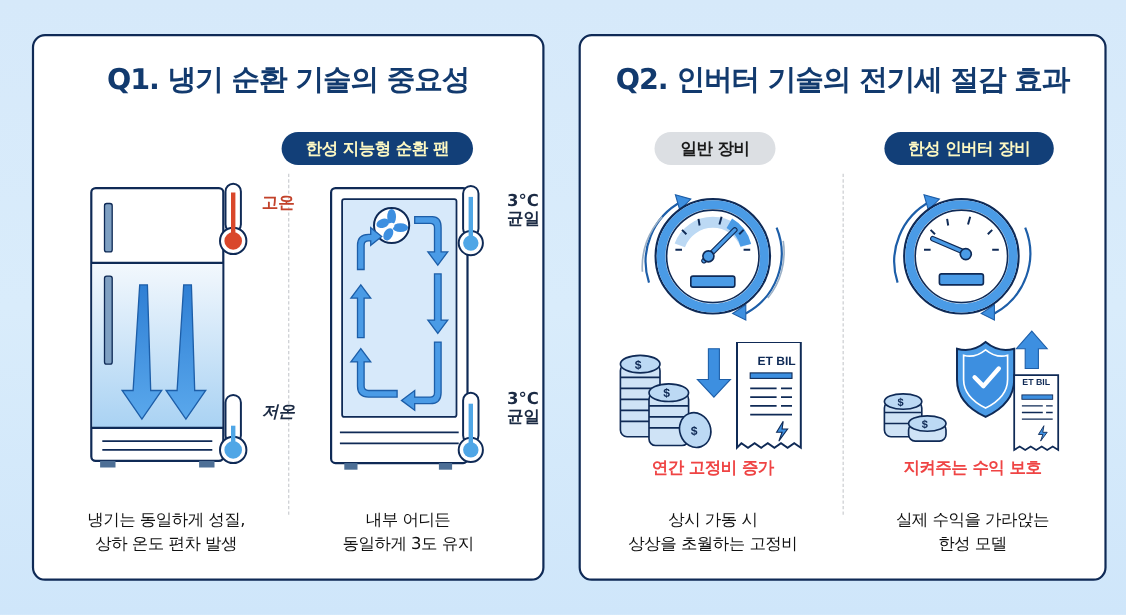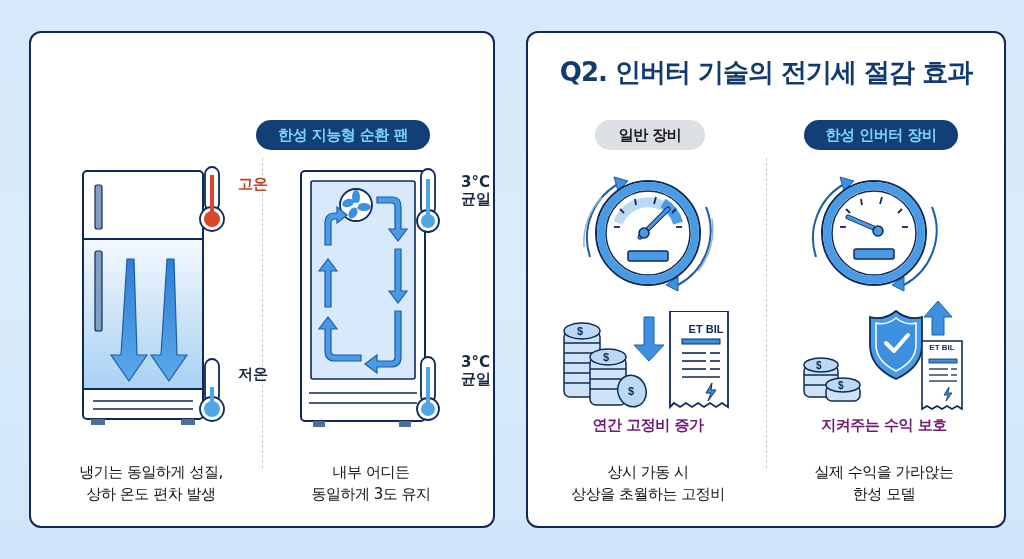--- a/index.html
+++ b/index.html
@@ -3,31 +3,32 @@
 <meta charset="utf-8">
 <style>
   html,body{margin:0;padding:0;}
   body{width:1024px;height:559px;overflow:hidden;background:linear-gradient(180deg,#d6e9fa 0%,#d9ecfb 50%,#cfe6fa 100%);font-family:"DejaVu Sans","Liberation Sans",sans-serif;position:relative;}
   .card{position:absolute;top:31px;width:466px;height:497px;background:#fff;border:2px solid #0f2a56;border-radius:12px;box-sizing:border-box;}
   .card.q1{left:29px;}
   .card.q2{left:526px;width:480px;}
   .title{position:absolute;top:22px;left:0;right:0;text-align:center;font-weight:bold;font-size:26px;color:#123a6e;letter-spacing:-1px;}
   .pill{position:absolute;top:87px;height:30px;line-height:30px;border-radius:15px;font-weight:bold;font-size:15px;text-align:center;letter-spacing:-0.5px;}
   .pill.gray{background:#dcdfe3;color:#1a1a1a;}
-  .pill.navy{background:#123f78;color:#7dd3fc;}
+  .pill.navy{background:#123f78;color:#fef9c3;}
   .divider{position:absolute;top:125px;height:310px;border-left:1.5px dashed #c5c8cc;}
   .illu{position:absolute;}
-  .caption{position:absolute;top:383px;font-weight:bold;font-size:15px;color:#701a75;text-align:center;letter-spacing:-0.5px;}
+  .caption{position:absolute;top:383px;font-weight:bold;font-size:15px;color:#ef4444;text-align:center;letter-spacing:-0.5px;}
   .desc{position:absolute;top:428px;font-size:15px;color:#111;text-align:center;line-height:22px;letter-spacing:-0.5px;}
   .tlabel{position:absolute;font-weight:bold;font-size:15px;line-height:17px;margin-left:21px;}
 </style>
 </head>
 <body>
 
 <div class="card q1">
+  <div class="title">Q1. 냉기 순환 기술의 중요성</div>
 
   <div class="pill navy" style="left:225px;width:174px;">한성 지능형 순환 팬</div>
 
   <div class="divider" style="left:231px;"></div>
 
   <svg class="illu" style="left:40px;top:130px;" width="180" height="278" viewBox="0 0 180 278">
     <defs>
       <linearGradient id="coldg" x1="0" y1="0" x2="0" y2="1">
         <stop offset="0" stop-color="#f3f8fd"></stop>
         <stop offset="1" stop-color="#a9d2f3"></stop>
@@ -58,21 +59,21 @@
     </g>
 
     <g>
       <rect x="134" y="196" width="14" height="44" rx="7" fill="#fff" stroke="#0f2a56" stroke-width="1.8"></rect>
       <circle cx="141" cy="246" r="12" fill="#fff" stroke="#0f2a56" stroke-width="1.8"></circle>
       <rect x="139" y="224" width="4" height="20" fill="#4fa6e6"></rect>
       <circle cx="141" cy="246" r="8" fill="#4fa6e6"></circle>
     </g>
   </svg>
   <div class="tlabel" style="left:186px;top:143px;color:#c2422a;">고온</div>
-  <div class="tlabel" style="left:186px;top:333px;color:#1c2b44;">저온</div>
+  <div class="tlabel" style="left:186px;top:333px;color:#1c2b44;font-style:italic;">저온</div>
 
   <svg class="illu" style="left:260px;top:128px;" width="150" height="282" viewBox="0 0 150 282">
     <rect x="10" y="10" width="124" height="250" rx="4" fill="#fff" stroke="#0f2a56" stroke-width="2"></rect>
     <rect x="20" y="20" width="104" height="198" rx="2" fill="#d7e9fa" stroke="#0f2a56" stroke-width="1.6"></rect>
     <line x1="18" y1="232" x2="126" y2="232" stroke="#0f2a56" stroke-width="1.6"></line>
     <line x1="18" y1="242" x2="126" y2="242" stroke="#0f2a56" stroke-width="1.6"></line>
     <rect x="22" y="260" width="12" height="6" fill="#4d6f96"></rect>
     <rect x="108" y="260" width="12" height="6" fill="#4d6f96"></rect>
 
     <g>

